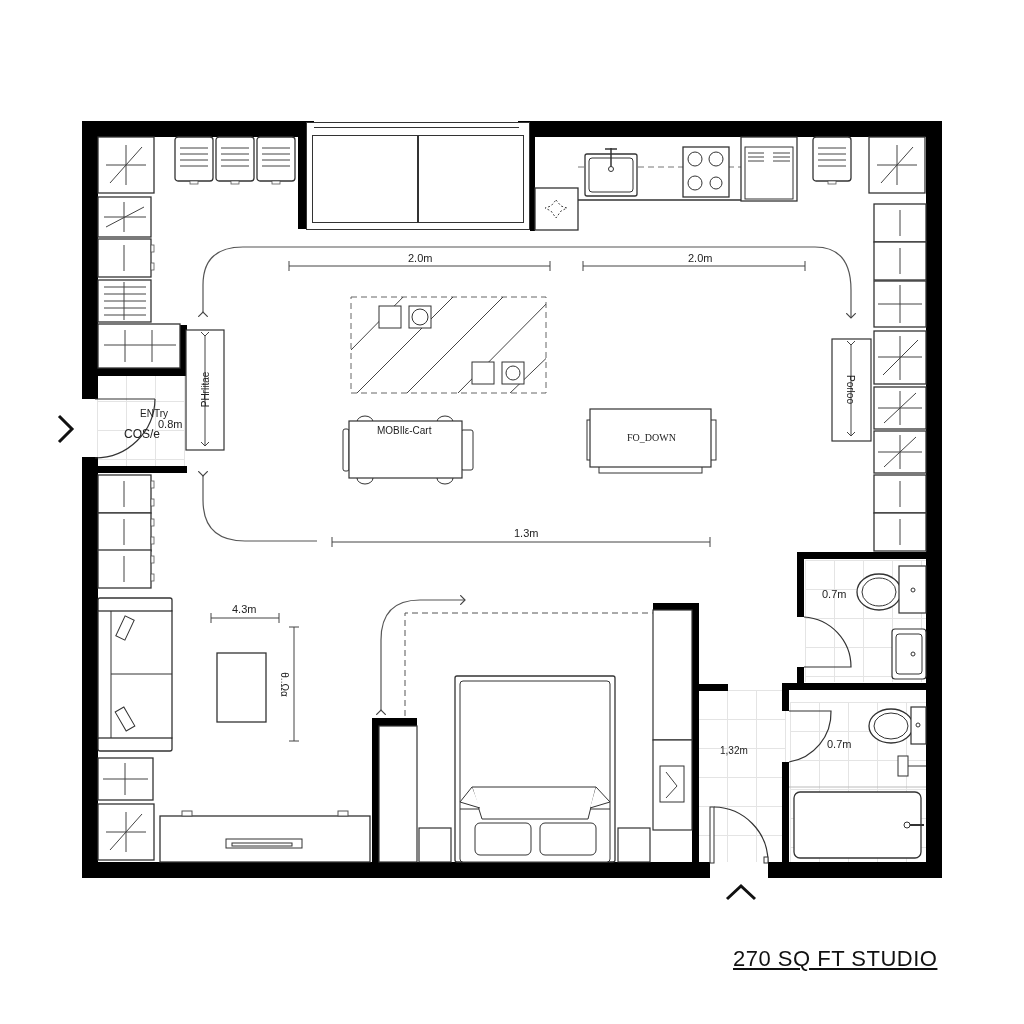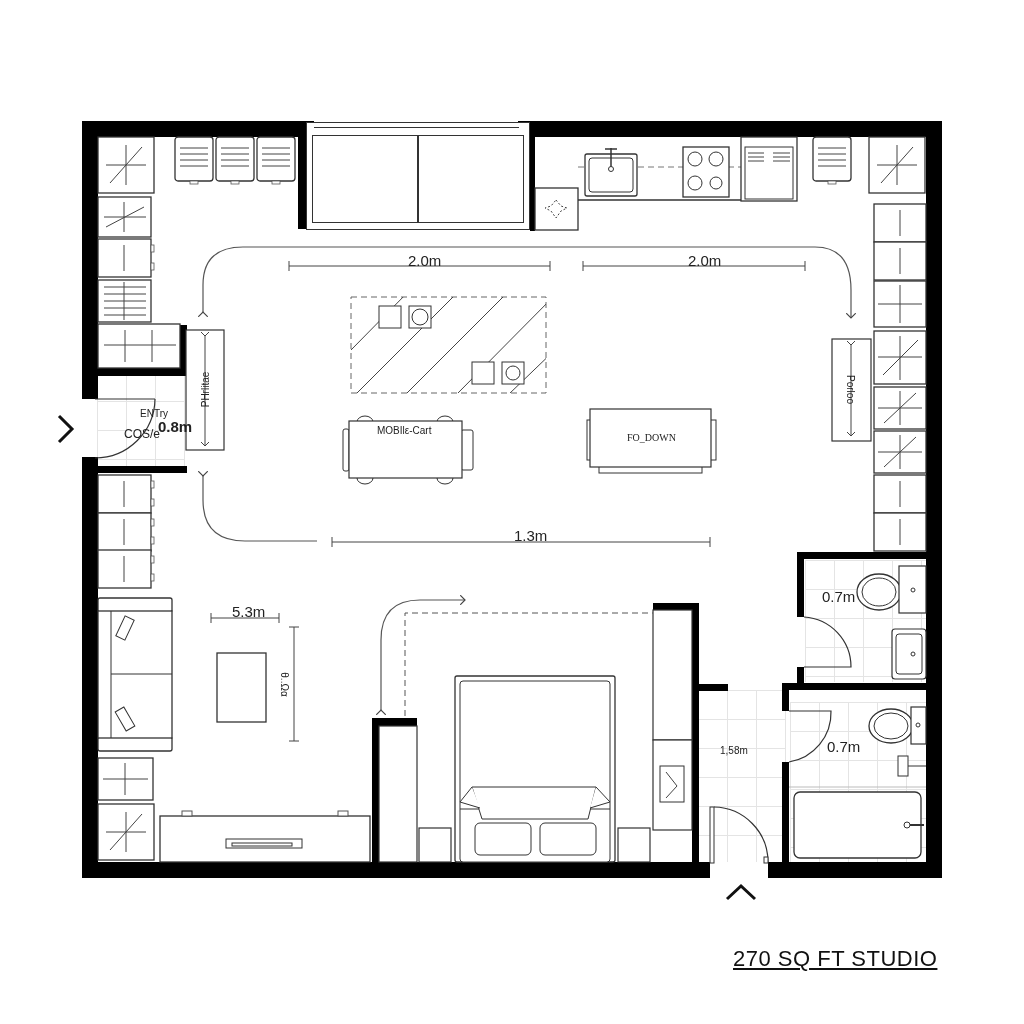--- a/index.html
+++ b/index.html
@@ -1,20 +1,20 @@
 <!DOCTYPE html>
 <html><head>
 <meta charset="utf-8">
 <style>
   html, body { margin:0; padding:0; background:#ffffff; }
   body { width:1024px; height:1024px; position:relative; overflow:hidden; font-family:"Liberation Sans", sans-serif; color:#111; }
   .abs { position:absolute; }
   .wall { position:absolute; background:#000; }
   .thin { position:absolute; border:1.5px solid #333; background:#fff; box-sizing:border-box; }
-  .lbl { position:absolute; font-size:15px; color:#222; white-space:nowrap; font-family:"Liberation Sans", sans-serif; }
+  .lbl { position:absolute; font-size:11px; color:#222; white-space:nowrap; font-family:"Liberation Sans", sans-serif; }
   .vlbl { position:absolute; font-size:10px; color:#222; white-space:nowrap; transform:rotate(-90deg); transform-origin:center; }
   .vlbl.cw { transform:rotate(90deg); }
   .title { position:absolute; left:733px; top:946px; font-size:22px; letter-spacing:0.5px; color:#111;text-decoration:underline; }
   svg { position:absolute; left:0; top:0; }
   .tile-bg { position:absolute;
     background-image: linear-gradient(#e4e4e4 1px, transparent 1px), linear-gradient(90deg, #e4e4e4 1px, transparent 1px);
     background-size: 29px 29px; }
 </style>
 </head>
 <body>
@@ -351,24 +351,24 @@
     <rect x="764" y="857" width="4" height="6" fill="#fff" stroke="#333"></rect>
   </g>
 
   <polyline points="59,416 72,429 59,442" fill="none" stroke="#111" stroke-width="3"></polyline>
   <polyline points="727,899 741,886 755,899" fill="none" stroke="#111" stroke-width="3"></polyline>
 </svg>
 
 <div class="lbl" style="left:408px;top:252px;">2.0m</div>
 <div class="lbl" style="left:688px;top:252px;">2.0m</div>
 <div class="lbl" style="left:514px;top:527px;">1.3m</div>
-<div class="lbl" style="left:232px;top:603px;">5.3m</div>
+<div class="lbl" style="left:232px;top:603px;">4.3m</div>
 <div class="vlbl cw" style="left:272px;top:679px;">θ..Ωα</div>
-<div class="lbl" style="left:158px;top:418px;font-weight:bold;">0.8m</div>
-<div class="lbl" style="left:720px;top:745px;font-size:10px;">1,58m</div>
+<div class="lbl" style="left:158px;top:418px;">0.8m</div>
+<div class="lbl" style="left:720px;top:745px;font-size:10px;">1,32m</div>
 <div class="lbl" style="left:822px;top:588px;">0.7m</div>
 <div class="lbl" style="left:827px;top:738px;">0.7m</div>
 
 <div class="lbl" style="left:124px;top:408px;font-size:10px;margin-left:16px;">ENTry</div>
 <div class="lbl" style="left:124px;top:427px;font-size:12px;">COS/e</div>
 <div class="vlbl" style="left:188px;top:384px;">PHrlitae</div>
 <div class="vlbl cw" style="left:836px;top:384px;">Porloo</div>
 <div class="lbl" style="left:377px;top:425px;font-size:10px;">MOBIlε-Cart</div>
 <div class="lbl" style="left:627px;top:432px;font-size:10px;font-family:Liberation Serif, serif;">FO_DOWN</div>
 

